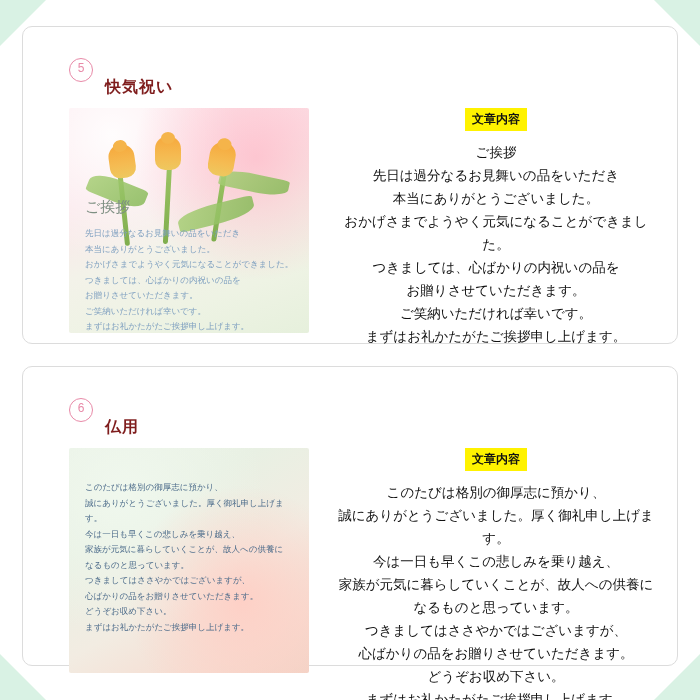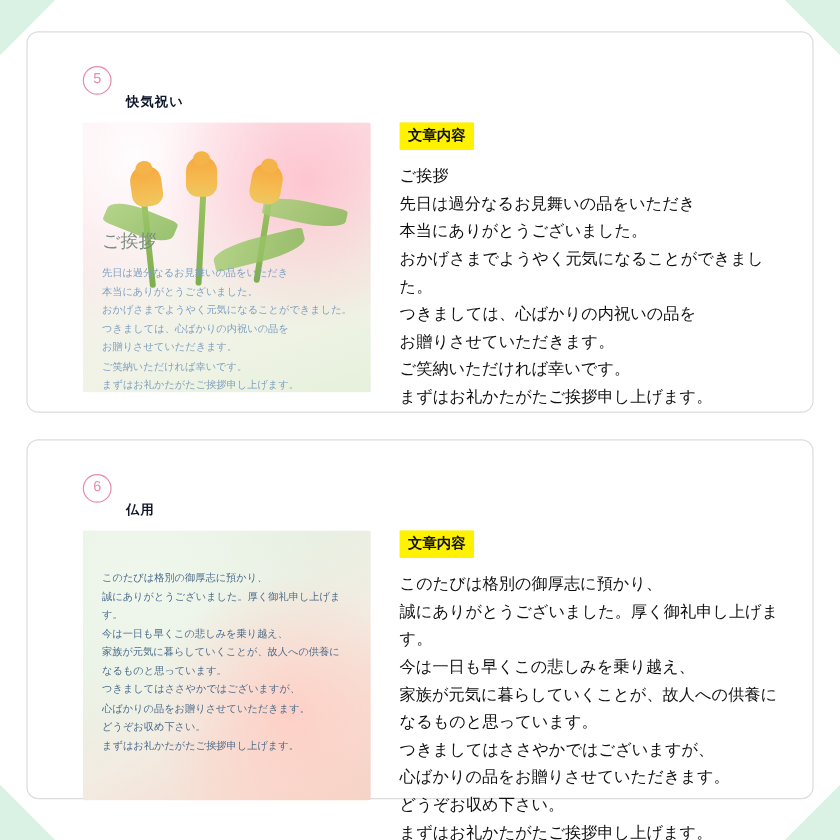--- a/index.html
+++ b/index.html
@@ -75,23 +75,23 @@
     border-radius: 50%;
     border: 1.5px solid #e88aa8;
     color: #e88aa8;
     font-size: 12px;
     line-height: 19px;
     text-align: center;
     font-family: "Liberation Sans", sans-serif;
     flex: 0 0 auto;
   }
   .card-title {
-    font-size: 11px;
+    font-size: 16px;
     font-weight: bold;
-    color: #0f172a;
+    color: #7f1d1d;
     letter-spacing: 1px;
     margin-top: 36px;
   }
 
   .card-body {
     display: flex;
     gap: 24px;
     padding-left: 28px;
   }
 
@@ -165,20 +165,21 @@
     white-space: pre-line;
   }
   .thumb-lines-dark {
     color: #4c6b8a;
   }
 
   
   .text-col {
     flex: 1 1 auto;
     min-width: 0;
+    text-align: center;
   }
   .label-chip {
     display: inline-block;
     background: #fff200;
     color: #111111;
     font-size: 12px;
     font-weight: bold;
     padding: 3px 7px;
     margin-bottom: 10px;
   }

